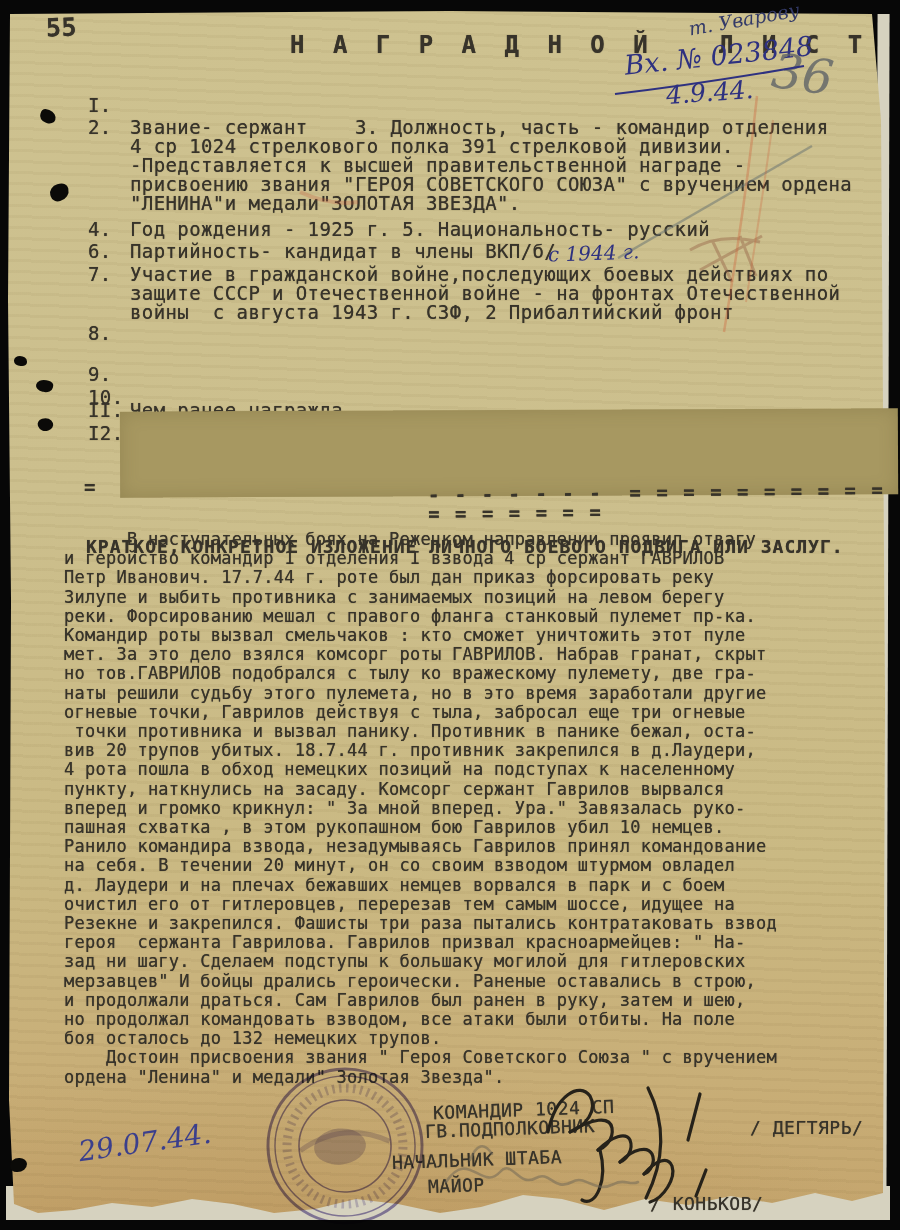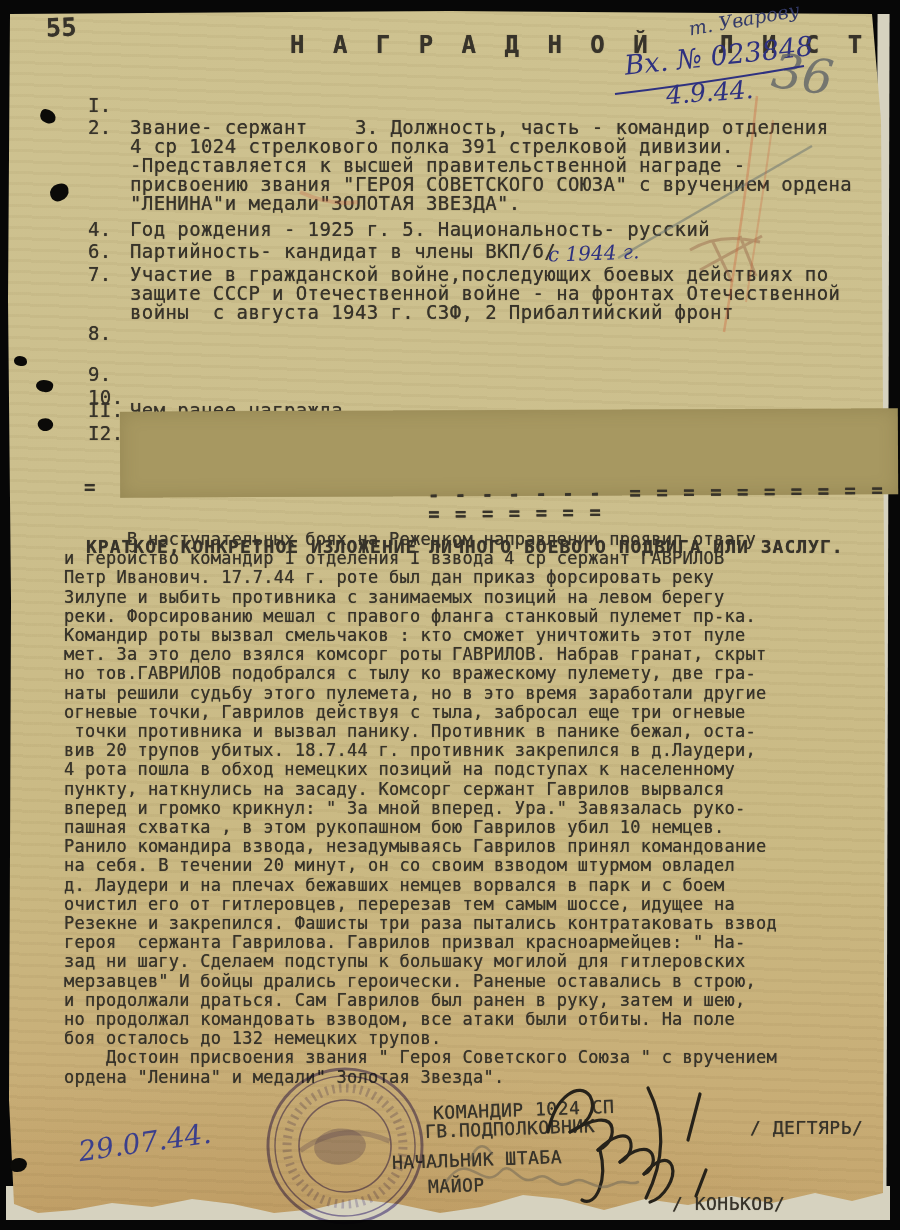--- a/index.html
+++ b/index.html
@@ -142,21 +142,21 @@
 но продолжал командовать взводом, все атаки были отбиты. На поле
 боя осталось до 132 немецких трупов.
     Достоин присвоения звания " Героя Советского Союза " с вручением
 ордена "Ленина" и медали" Золотая Звезда".</div>
 
 <div class="typed sig" style="left:433px;top:1100px;transform:rotate(-2deg);">КОМАНДИР 1024 СП</div>
 <div class="typed sig" style="left:425px;top:1119px;transform:rotate(-2deg);">ГВ.ПОДПОЛКОВНИК</div>
 <div class="typed sig" style="left:750px;top:1118px;text-align:right;">/ ДЕГТЯРЬ/</div>
 <div class="typed sig" style="left:392px;top:1150px;transform:rotate(-2deg);">НАЧАЛЬНИК ШТАБА</div>
 <div class="typed sig" style="left:428px;top:1176px;transform:rotate(-2deg);">МАЙОР</div>
-<div class="typed sig" style="left:650px;top:1194px;margin-left:22px;">/ КОНЬКОВ/</div>
+<div class="typed sig" style="left:650px;top:1194px;">/ КОНЬКОВ/</div>
 <div class="hand ink-blue" style="left:78px;top:1126px;font-size:28px;transform:rotate(-8deg);color:#3b3f8c;">29.07.44.</div>
 
 <div class="stampwrap">
   <svg class="marks" width="900" height="1230" style="z-index:9;">
     <g stroke="rgba(86,68,158,.62)" fill="none" transform="rotate(-6 345 1146)">
       <circle cx="345" cy="1146" r="77" stroke-width="3"></circle>
       <circle cx="345" cy="1146" r="70" stroke-width="1.4"></circle>
       <circle cx="345" cy="1146" r="46" stroke-width="1.6"></circle>
       <circle cx="345" cy="1146" r="58" stroke-width="9" stroke-dasharray="2.5 4.5" opacity=".45"></circle>
       <ellipse cx="340" cy="1146" rx="26" ry="18" fill="rgba(86,68,158,.28)" stroke="none"></ellipse>

